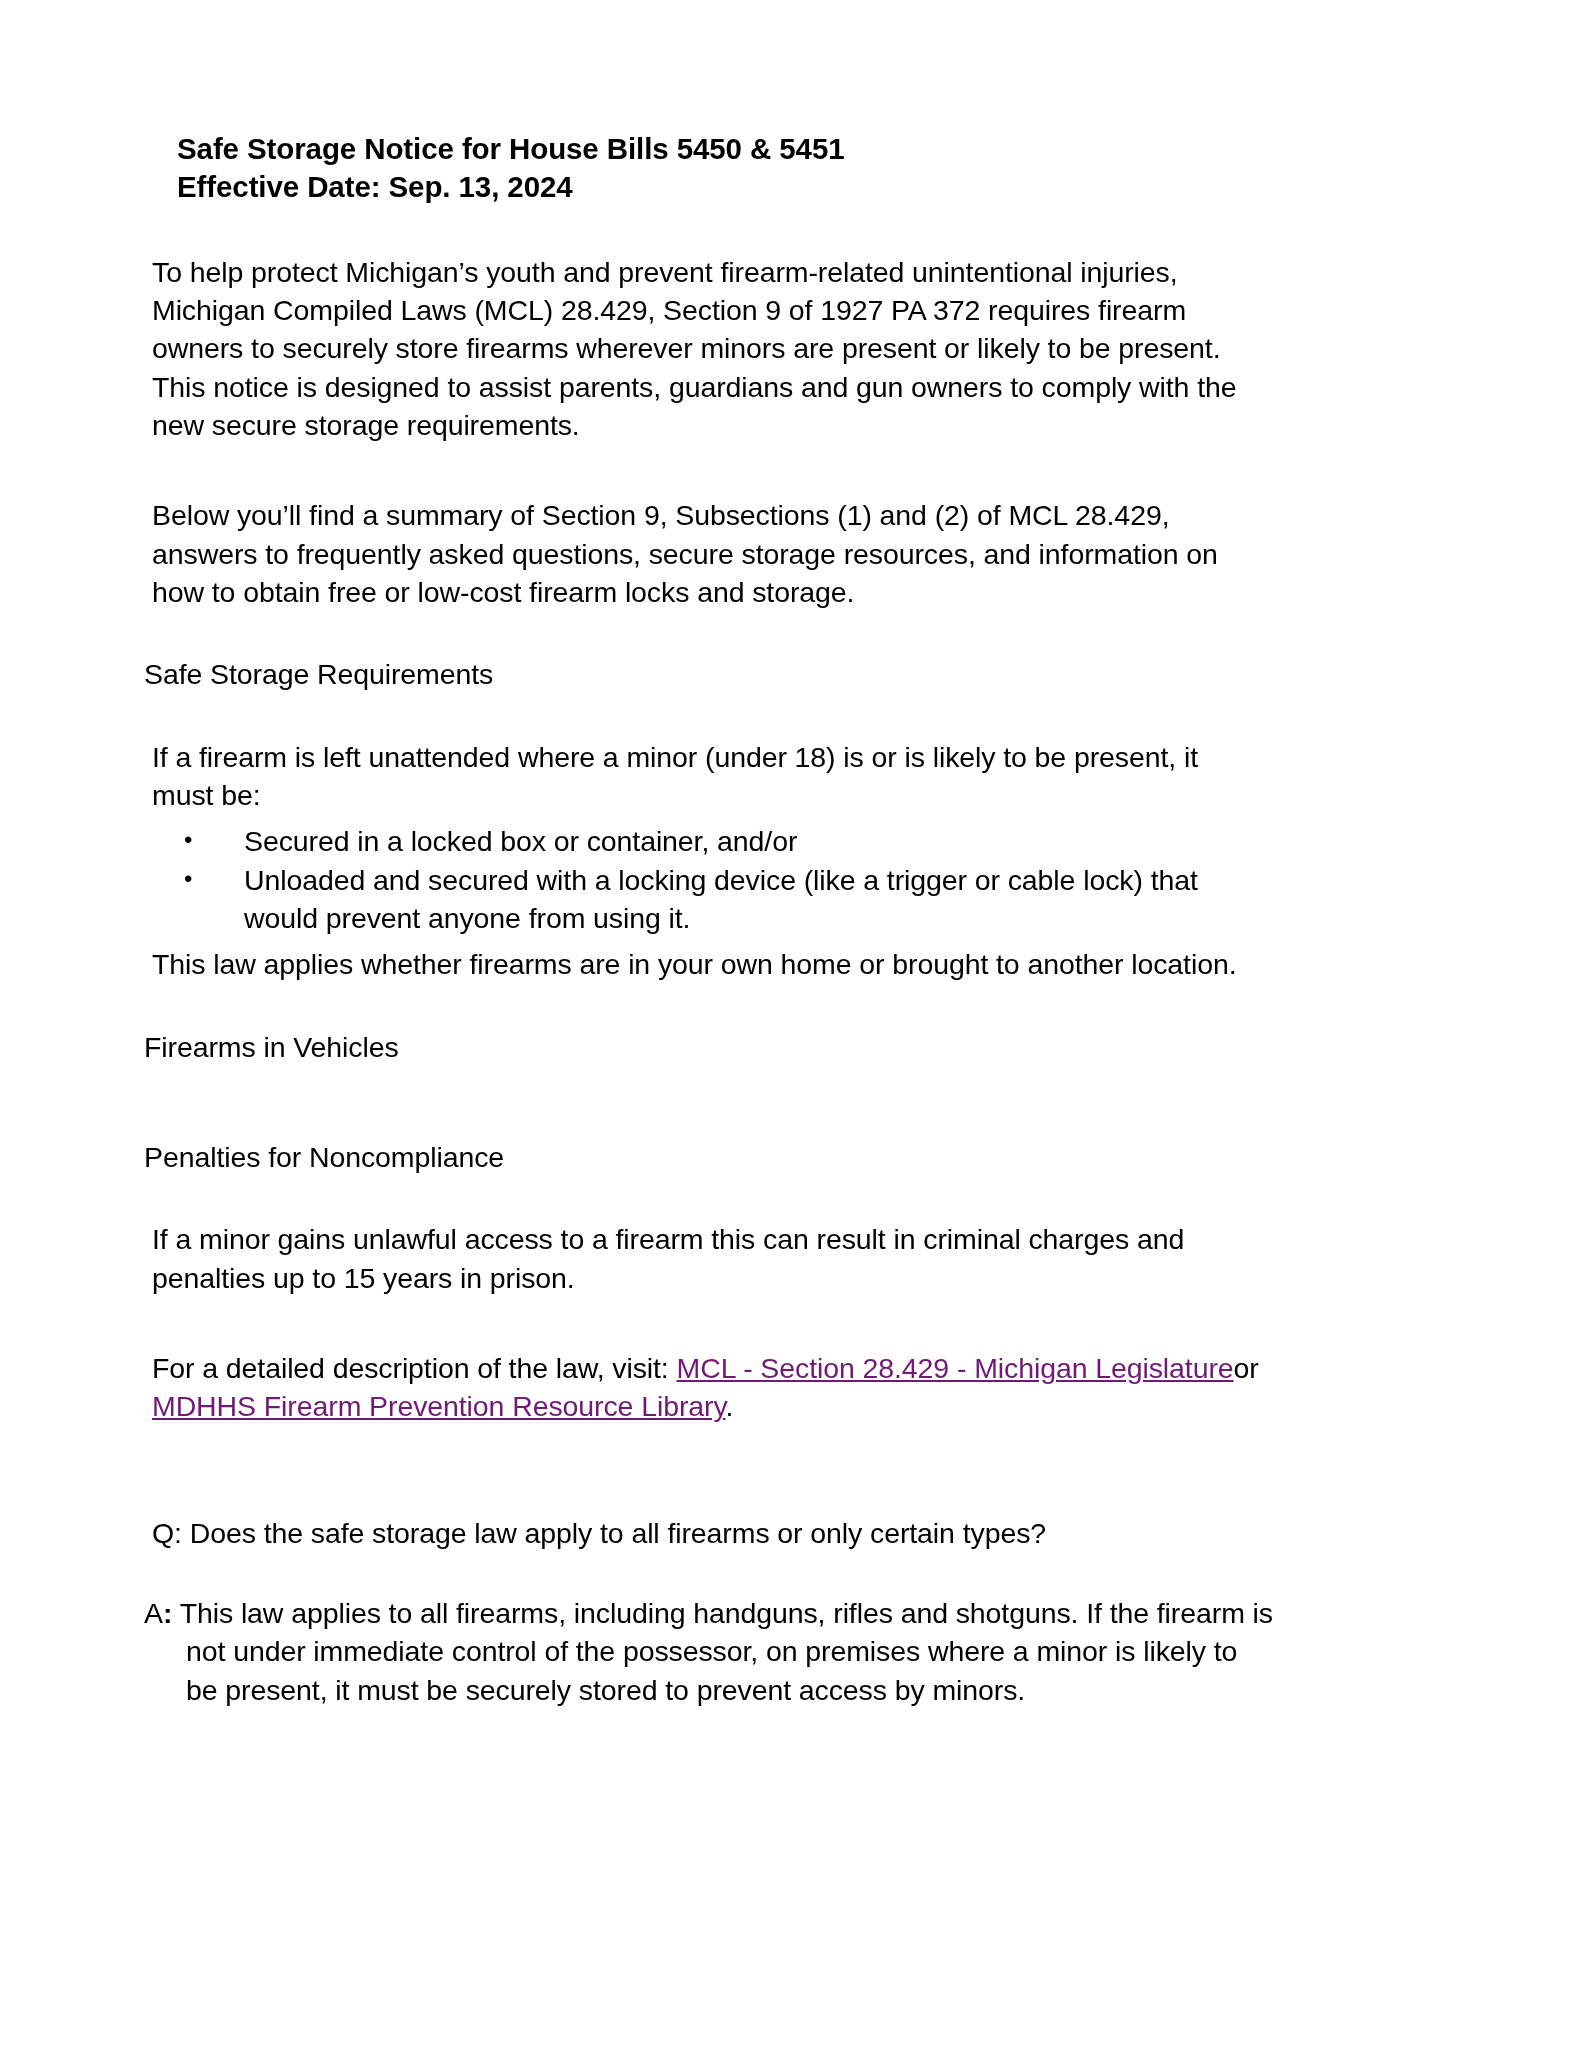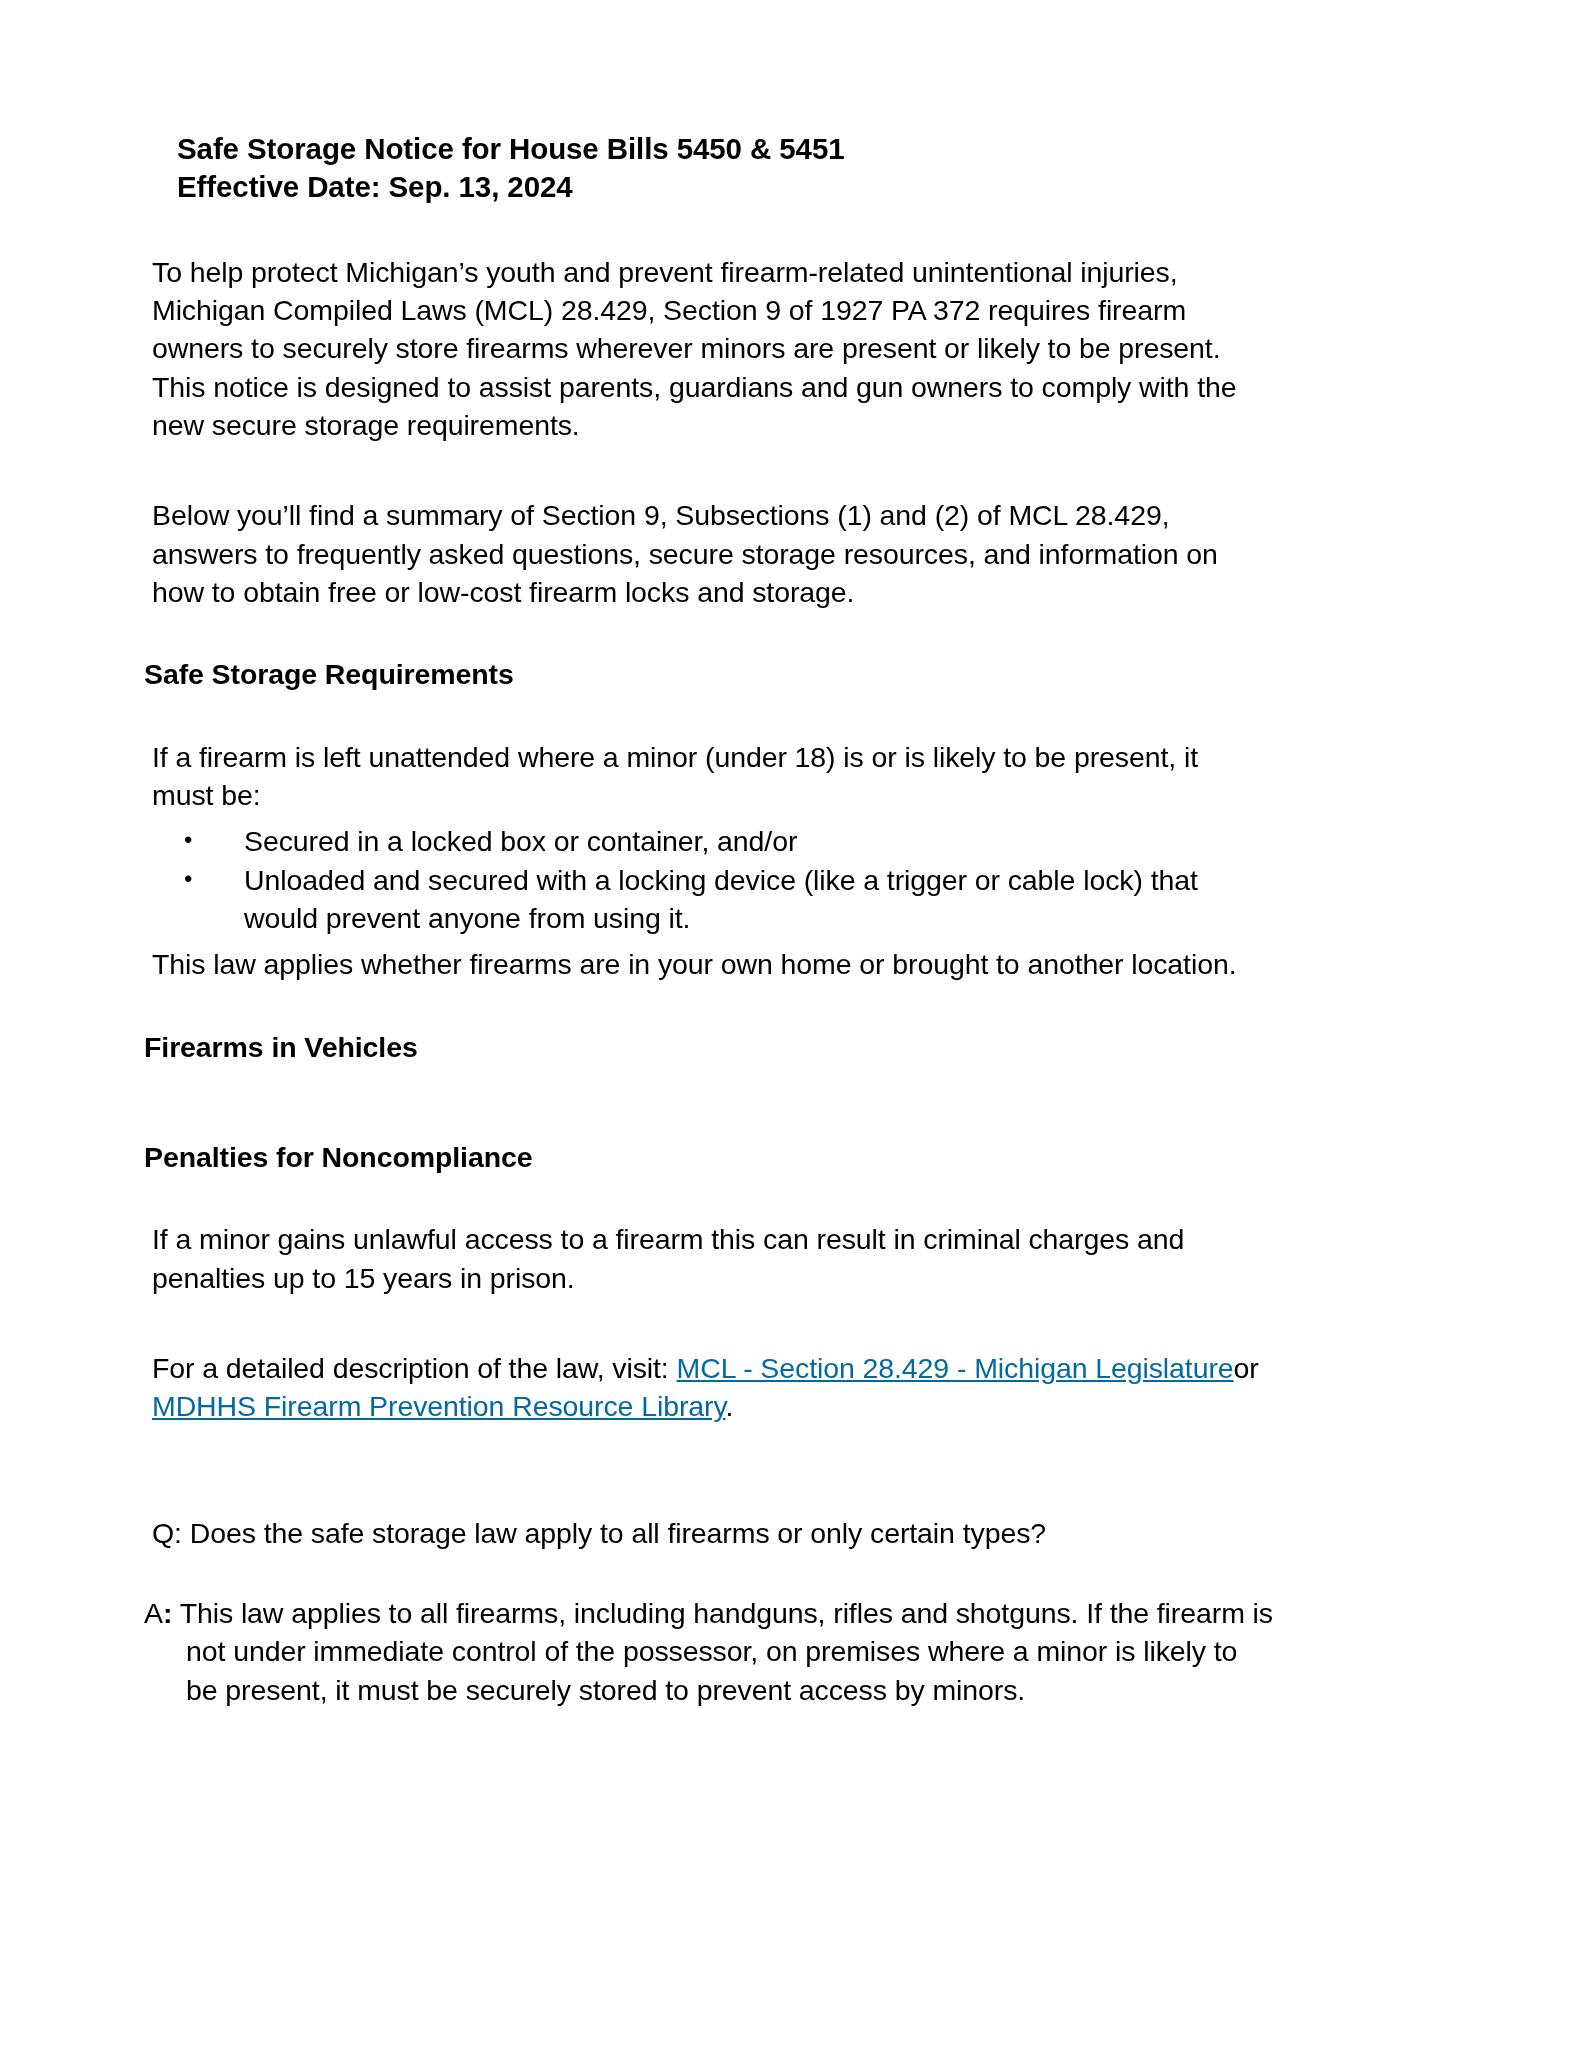--- a/index.html
+++ b/index.html
@@ -40,21 +40,21 @@
     font-size: 28.5px;
     line-height: 1.345;
     margin: 8px;
     letter-spacing: -0.1px;
   }
   .gap-lg { height: 38px; }
   .gap-md { height: 36px; }
   .gap-sm { height: 34px; }
   h2.section-heading {
     font-size: 28.5px;
-    font-weight: bold;
+    font-weight: normal;
     line-height: 1.345;
     margin: 0;
     letter-spacing: -0.1px;
   }
   ul.bullet-list {
     margin: 0;
     padding: 0;
     list-style: none;
   }
   ul.bullet-list li {
@@ -65,21 +65,21 @@
     letter-spacing: -0.1px;
   }
   ul.bullet-list li .bullet-dot {
     position: absolute;
     left: 40px;
     top: 0;
     font-size: 24px;
     line-height: 1.52;
   }
   a.doc-link {
-    color: #0369a1;
+    color: #701a75;
     text-decoration: underline;
     text-underline-offset: 2px;
   }
   .faq-answer {
     font-size: 28.5px;
     line-height: 1.345;
     margin: 0;
     padding-left: 42px;
     text-indent: -42px;
     letter-spacing: -0.1px;

